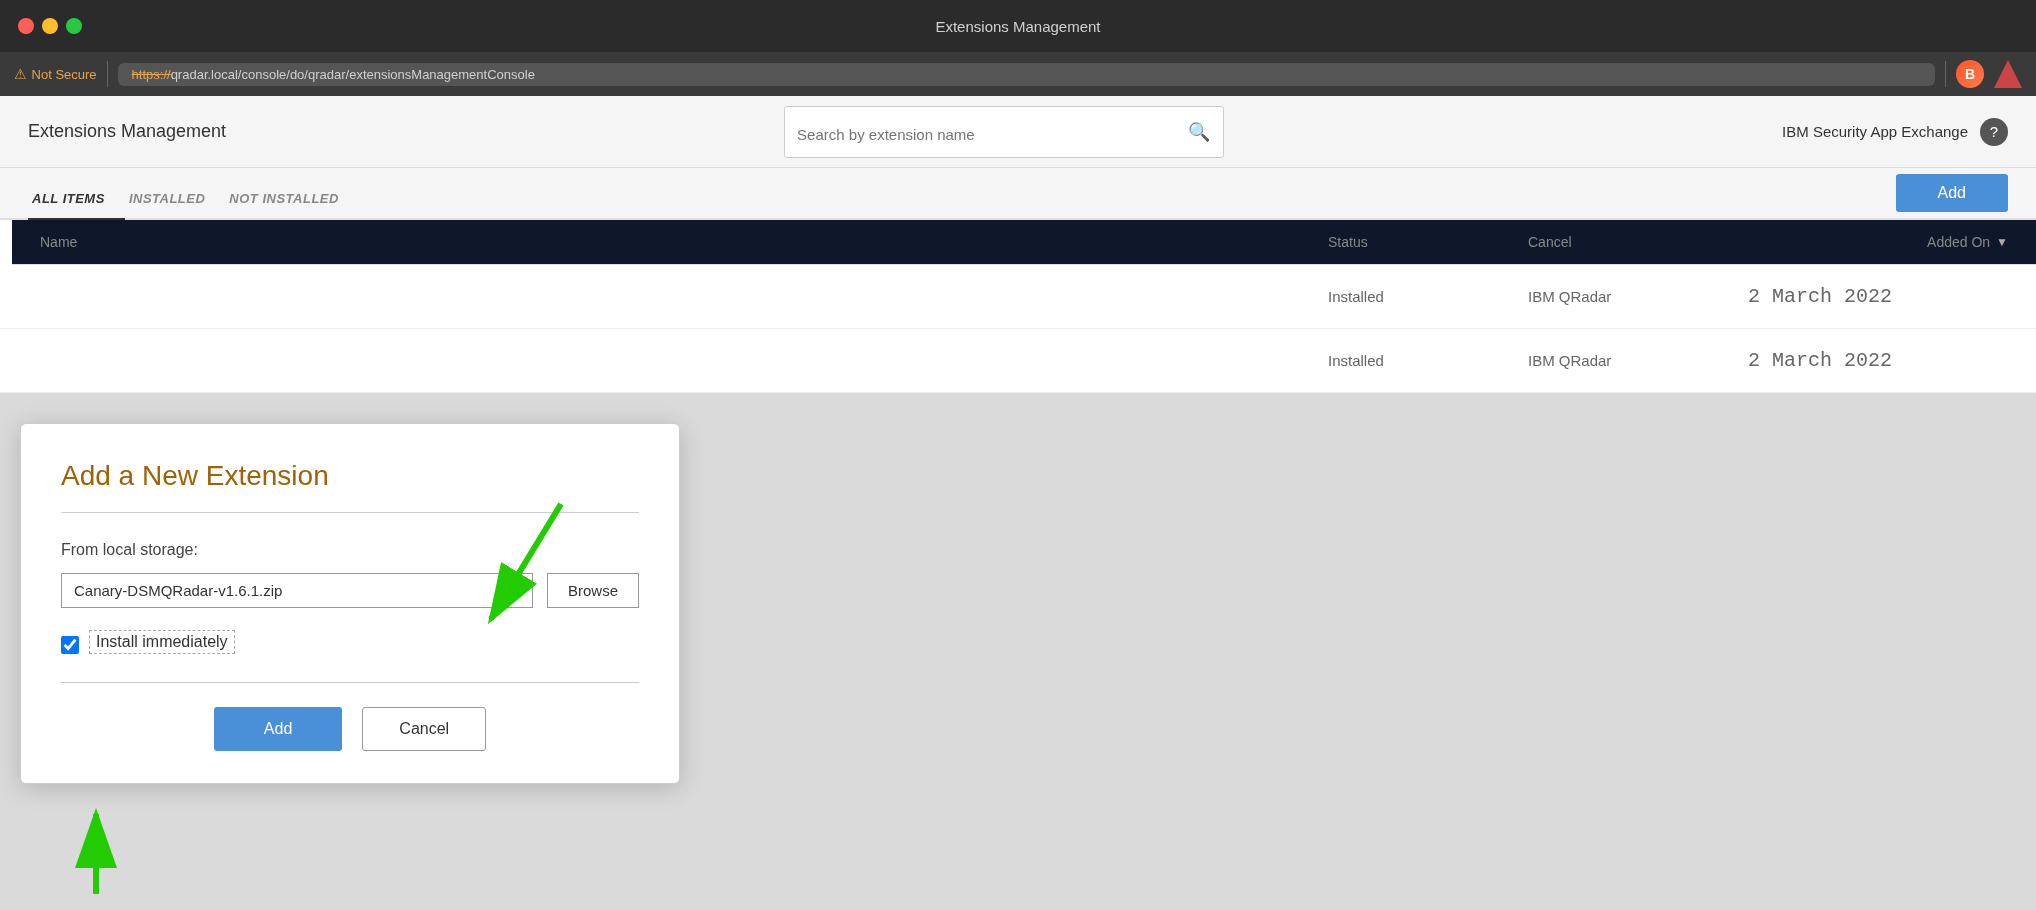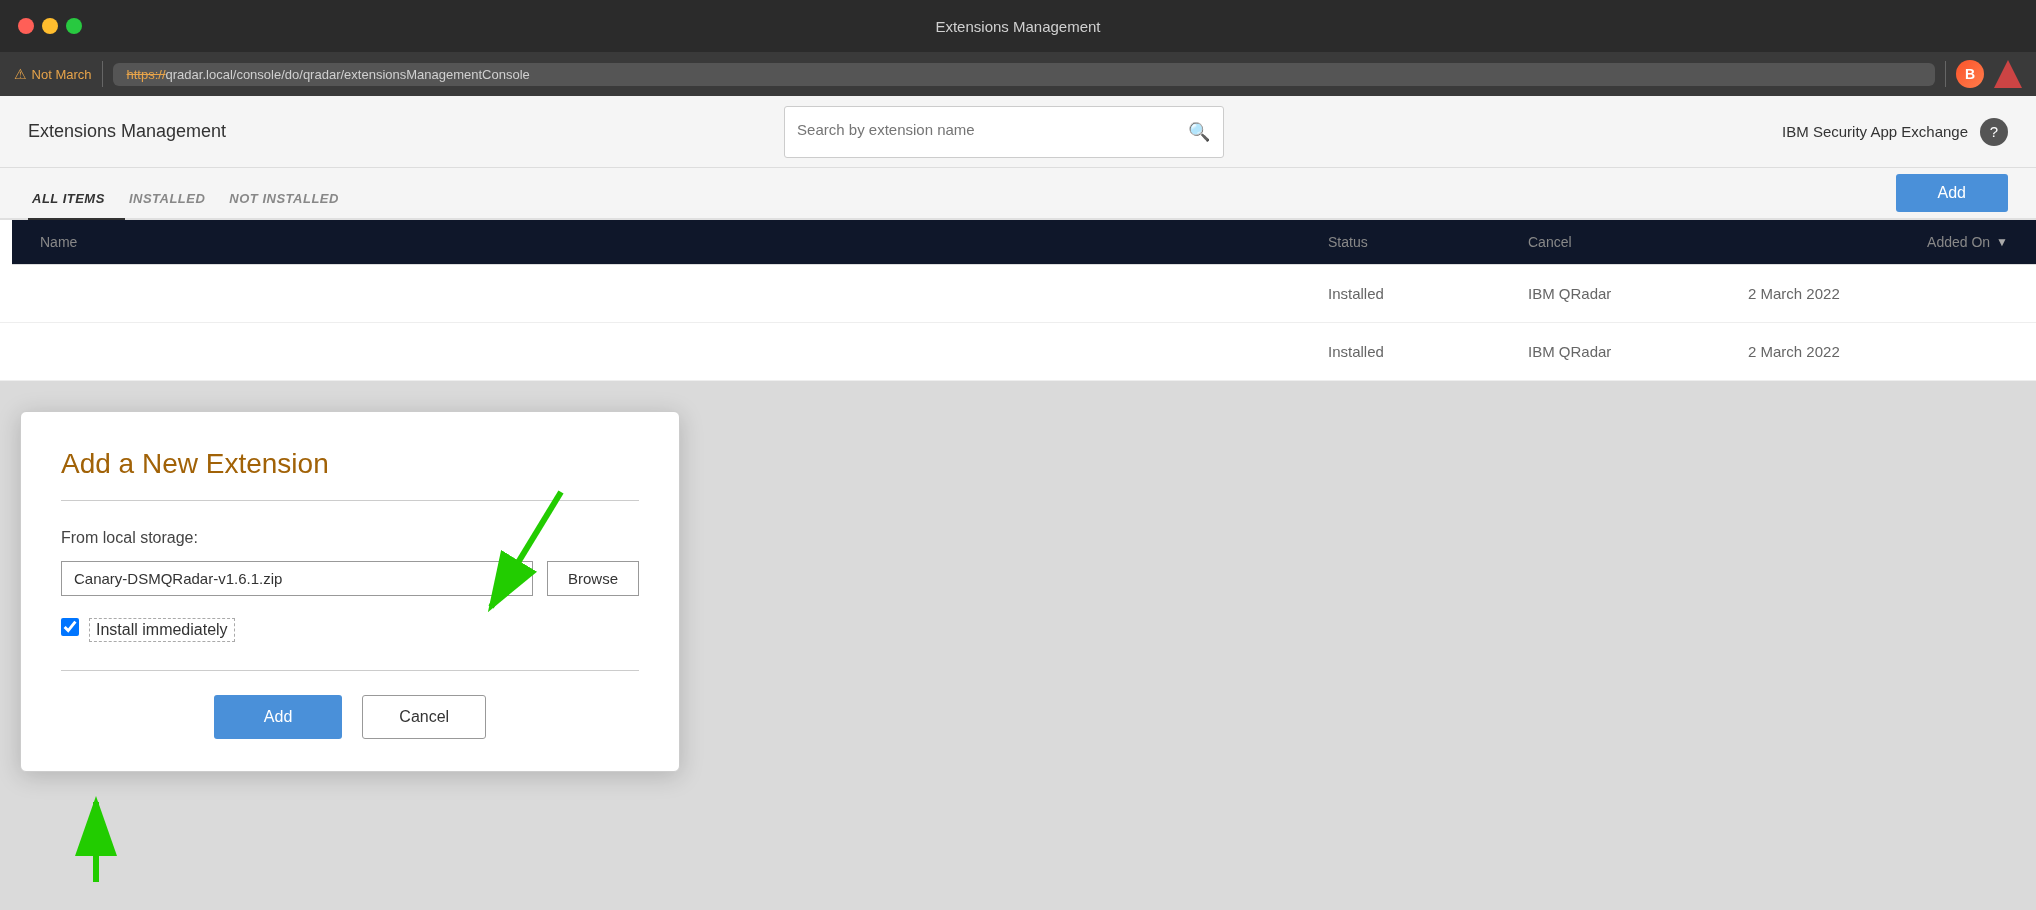--- a/index.html
+++ b/index.html
@@ -93,21 +93,21 @@
     }
     .app-title {
       font-size: 18px;
       font-weight: 400;
       color: #333;
       white-space: nowrap;
     }
     .header-search {
       margin: 0 auto;
       display: flex;
-      align-items: flex-start;
+      align-items: flex-end;
       border: 1px solid #ccc;
       border-radius: 3px;
       background: white;
       padding: 14px 12px;
       width: 440px;
       gap: 8px;
     }
     .header-search input {
       border: none;
       outline: none;
@@ -205,21 +205,21 @@
       display: grid;
       grid-template-columns: 1fr 200px 220px 260px;
       border-bottom: 1px solid #eee;
       padding: 20px 28px;
       background: white;
       align-items: center;
     }
     .col-name { font-size: 15px; color: #333; }
     .col-status { font-size: 15px; color: #666; }
     .col-author { font-size: 15px; color: #666; }
-    .col-date { font-size: 15px; color: #666; }
+    .col-date { font-size: 20px; color: #666; font-family: Liberation Mono, monospace; }
 
     
     .main-content {
       background: #ebebeb;
       flex: 1;
       position: relative;
       min-height: 600px;
     }
 
     
@@ -279,21 +279,21 @@
       border: 1px solid #999;
       background: white;
       padding: 8px 20px;
       font-size: 15px;
       color: #333;
       cursor: pointer;
       white-space: nowrap;
     }
     .checkbox-row {
       display: flex;
-      align-items: flex-start;
+      align-items: flex-end;
       gap: 10px;
       margin-bottom: 28px;
     }
     .modal-checkbox {
       width: 18px; height: 18px;
       cursor: pointer;
     }
     .checkbox-label {
       font-size: 16px;
       color: #333;
@@ -347,21 +347,21 @@
     <span class="tb-btn tb-close"></span>
     <span class="tb-btn tb-min"></span>
     <span class="tb-btn tb-max"></span>
   </div>
   <span class="titlebar-title">Extensions Management</span>
 </div>
 
 <div class="addressbar">
   <div class="address-warning">
     <span class="warning-icon">⚠</span>
-    <span>Not March</span>
+    <span>Not Secure</span>
   </div>
   <div class="divider-v"></div>
   <div class="address-url">
     <span class="url-strikethrough">https://</span>
     <span>qradar.local</span>
     <span>/console/do/qradar/extensionsManagementConsole</span>
   </div>
   <div class="address-right">
     <div class="divider-v"></div>
     <div class="brave-icon">B</div>

